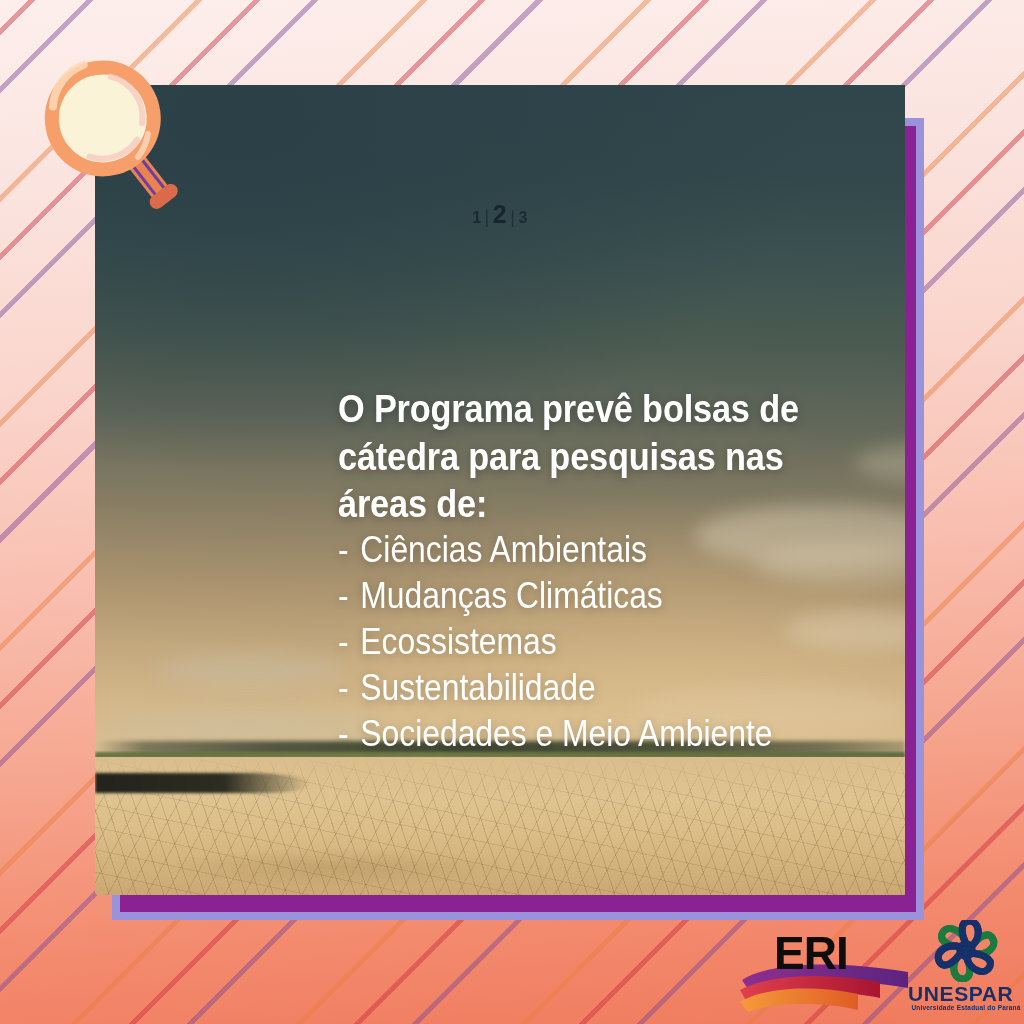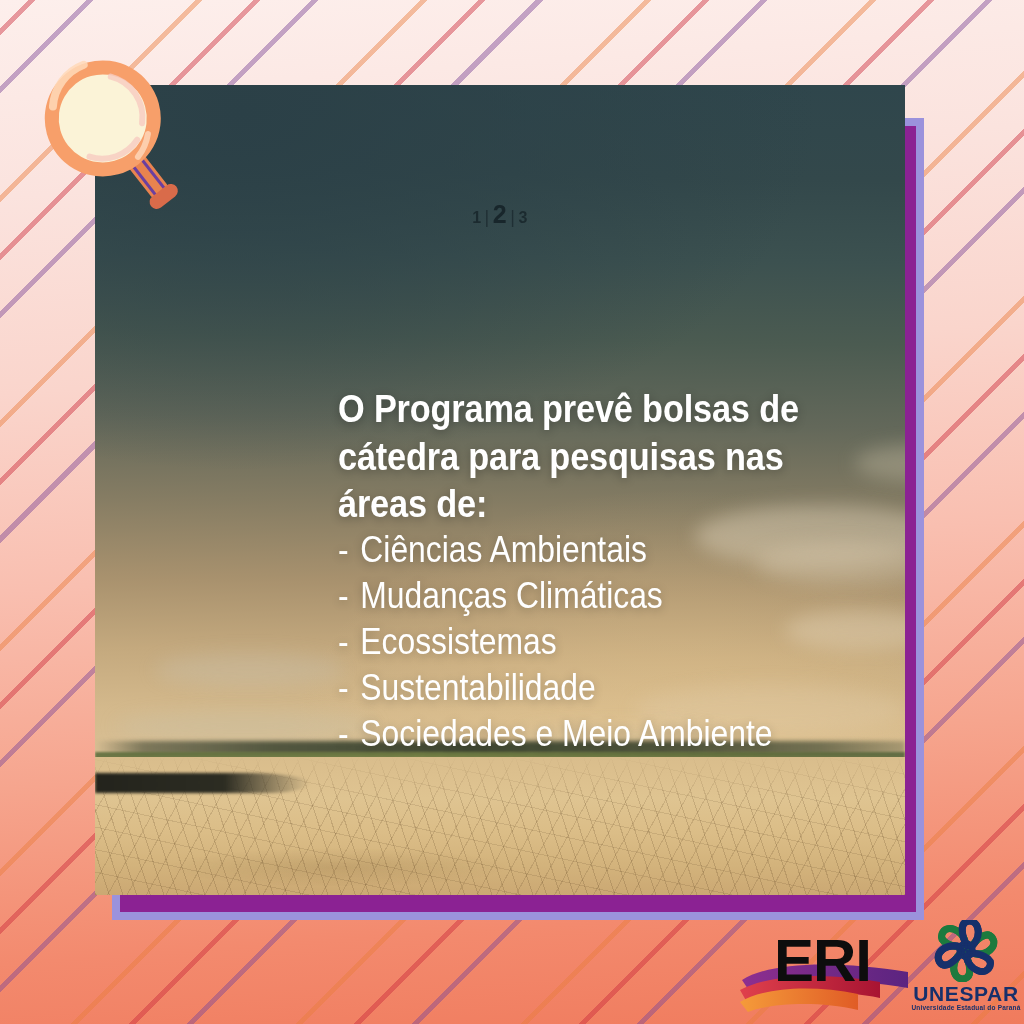--- a/index.html
+++ b/index.html
@@ -160,26 +160,26 @@
   .bullets .dash{display:inline-block;width:26px;}
 
   
   .magnifier{position:absolute;left:12px;top:28px;width:170px;height:200px;}
 
   
   .logos{position:absolute;left:736px;top:920px;width:288px;height:104px;}
   .eri{position:absolute;left:4px;top:2px;width:170px;height:90px;}
   .eri-word{
     position:absolute;left:34px;top:4px;
-    font-size:60px;font-weight:700;color:#0d0d0d;letter-spacing:-1px;
+    font-size:46px;font-weight:700;color:#0d0d0d;letter-spacing:-1px;
     font-family:"Liberation Sans",sans-serif;
   }
   .unespar{position:absolute;left:172px;top:0px;width:116px;height:100px;}
   .unespar-word{
-    position:absolute;left:0;top:62px;width:116px;text-align:center;
+    position:absolute;left:0;top:62px;width:116px;text-align:left;
     font-size:21px;font-weight:700;color:#16306b;letter-spacing:.6px;
     font-family:"Liberation Sans",sans-serif;
   }
   .unespar-sub{
     position:absolute;left:0;top:84px;width:116px;text-align:center;
     font-size:6.5px;font-weight:700;color:#16306b;letter-spacing:.2px;
     font-family:"Liberation Sans",sans-serif;
   }
 </style>
 </head>

